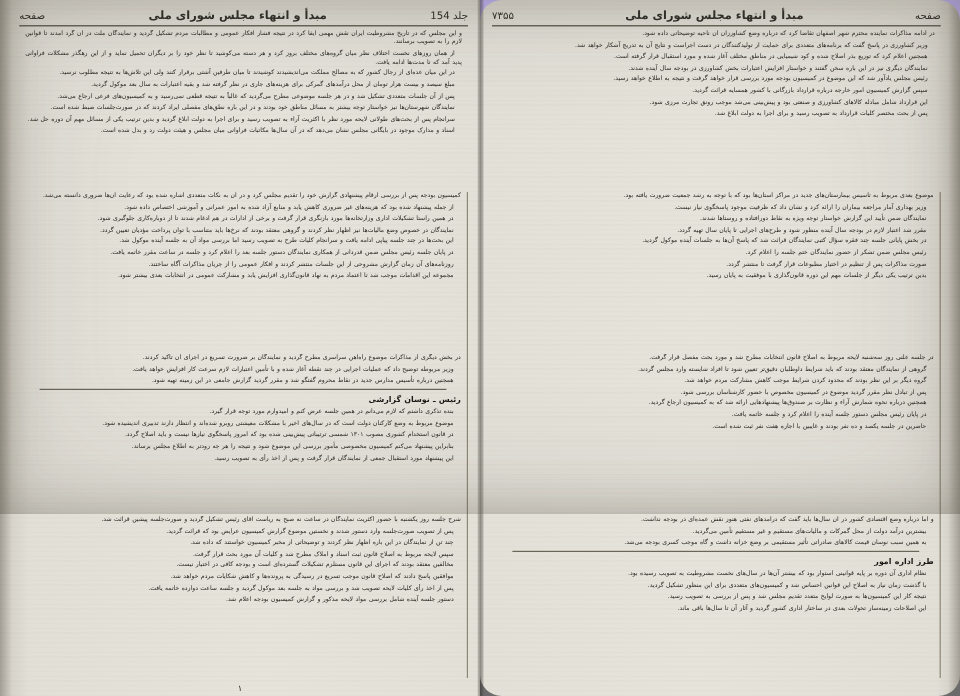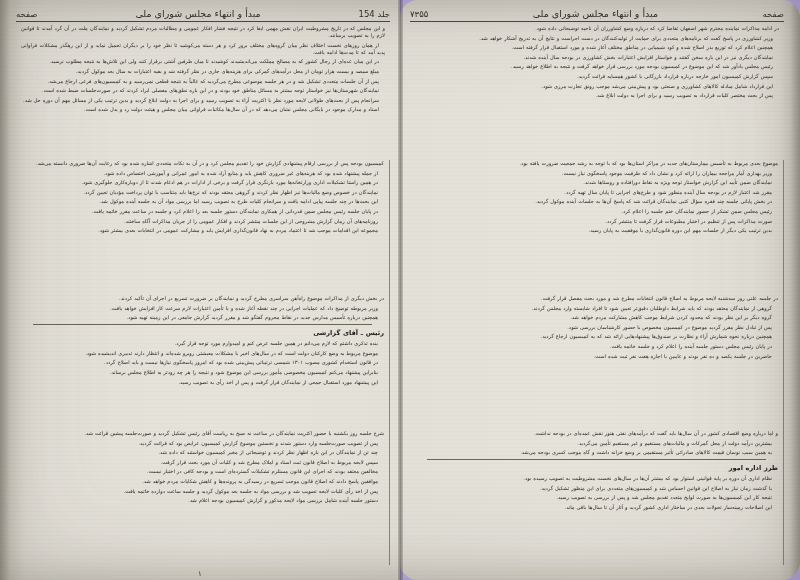--- a/index.html
+++ b/index.html
@@ -9,21 +9,21 @@
   }
   body {
     width: 800px;
     height: 580px;
     overflow: hidden;
     font-family: "DejaVu Sans", sans-serif;
   }
   .spread {
     position: relative;
     width: 800px;
-    height: 580px;
+    height: 428px;
     background: #c4b5fd;
     display: flex;
     flex-direction: row;
   }
   
   .page {
     position: relative;
     height: 580px;
     background: #e3e0d8;
     box-sizing: border-box;
@@ -70,21 +70,21 @@
     padding-bottom: 2px;
     margin-bottom: 3px;
     border-bottom: 1px solid #4a463c;
   }
   .pg-header .h-item {
     white-space: nowrap;
     letter-spacing: 0.3px;
   }
   .pg-header .h-title {
     font-size: 9.5px;
-    font-weight: normal;
+    font-weight: bold;
   }
   .pg-header .h-vol, .pg-header .h-pageno {
     font-size: 8.5px;
   }
   
   .cols {
     direction: rtl;
     display: flex;
     flex-direction: column;
     gap: 0;
@@ -195,21 +195,21 @@
           <p class="para">مجموعه این اقدامات موجب شد تا اعتماد مردم به نهاد قانون‌گذاری افزایش یابد و مشارکت عمومی در انتخابات بعدی بیشتر شود.</p>
         </div>
       </div>
 
       <div class="col">
         <div class="col-inner">
           <p class="para noind">در بخش دیگری از مذاکرات موضوع راه‌آهن سراسری مطرح گردید و نمایندگان بر ضرورت تسریع در اجرای آن تأکید کردند.</p>
           <p class="para">وزیر مربوطه توضیح داد که عملیات اجرایی در چند نقطه آغاز شده و با تأمین اعتبارات لازم سرعت کار افزایش خواهد یافت.</p>
           <p class="para">همچنین درباره تأسیس مدارس جدید در نقاط محروم گفتگو شد و مقرر گردید گزارش جامعی در این زمینه تهیه شود.</p>
           <hr class="rule">
-          <h3 class="subhead">رئیس ـ آقای گزارشی</h3>
+          <h3 class="subhead">رئیس ـ نوسان گزارشی</h3>
           <p class="para">بنده تذکری داشتم که لازم می‌دانم در همین جلسه عرض کنم و امیدوارم مورد توجه قرار گیرد.</p>
           <p class="para">موضوع مربوط به وضع کارکنان دولت است که در سال‌های اخیر با مشکلات معیشتی روبرو شده‌اند و انتظار دارند تدبیری اندیشیده شود.</p>
           <p class="para">در قانون استخدام کشوری مصوب ۱۳۰۱ شمسی ترتیباتی پیش‌بینی شده بود که امروز پاسخگوی نیازها نیست و باید اصلاح گردد.</p>
           <p class="para">بنابراین پیشنهاد می‌کنم کمیسیون مخصوصی مأمور بررسی این موضوع شود و نتیجه را هر چه زودتر به اطلاع مجلس برساند.</p>
           <p class="para">این پیشنهاد مورد استقبال جمعی از نمایندگان قرار گرفت و پس از اخذ رأی به تصویب رسید.</p>
         </div>
       </div>
 
       <div class="col">
         <div class="col-inner">

